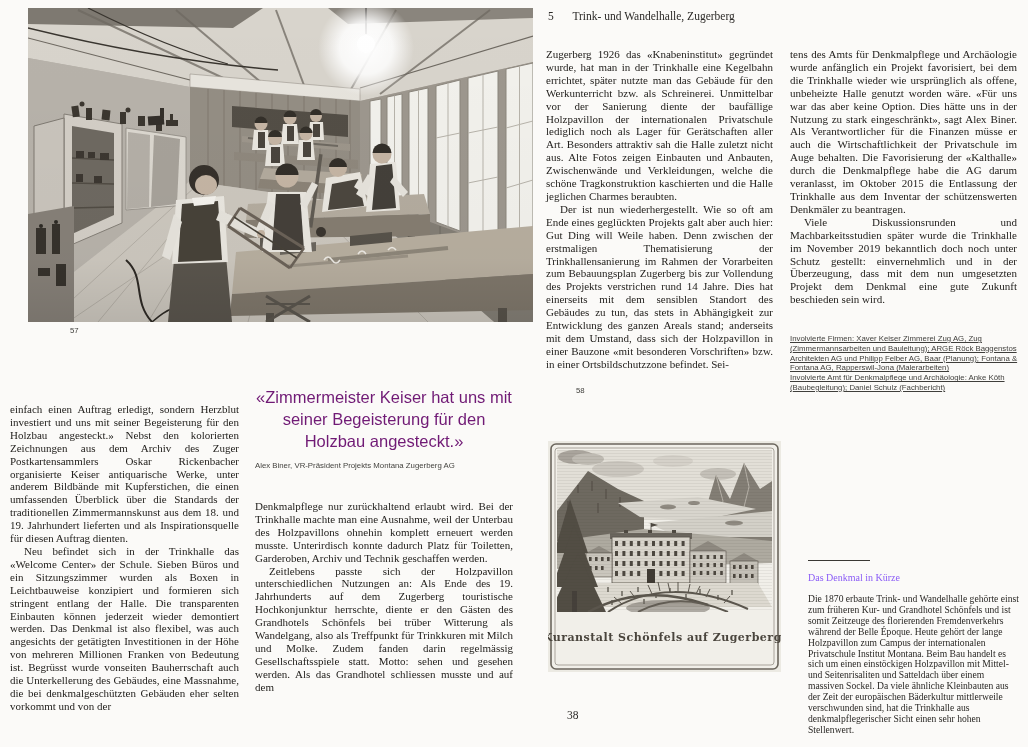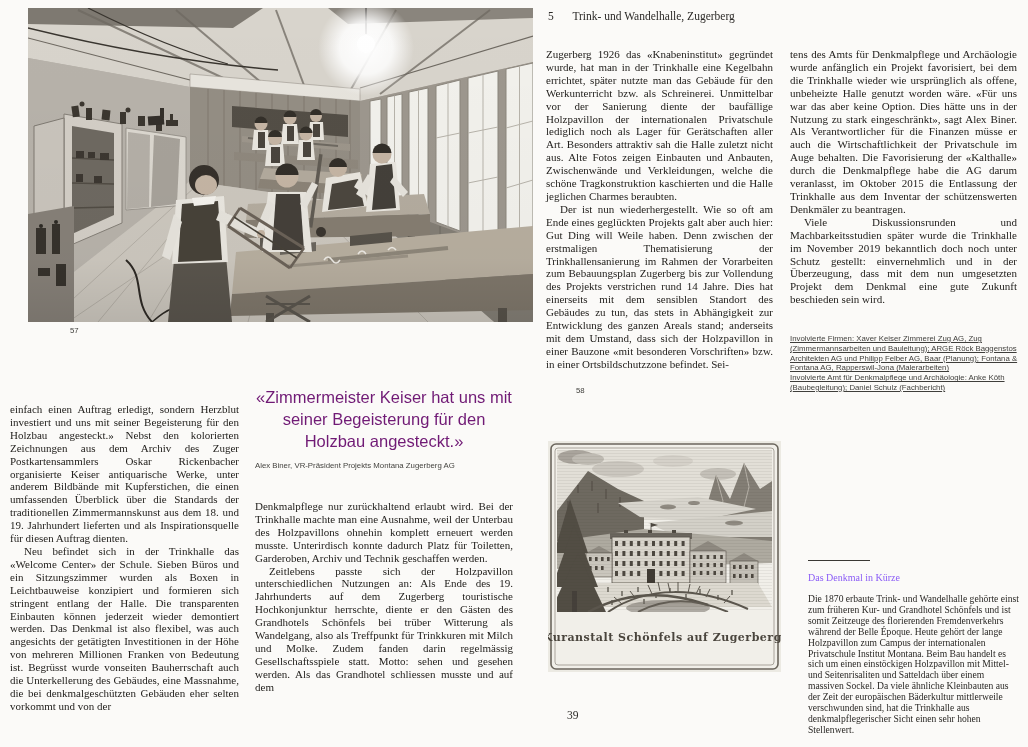--- a/index.html
+++ b/index.html
@@ -514,13 +514,13 @@
   <p>Involvierte Firmen: Xaver Keiser Zimmerei Zug AG, Zug (Zimmermannsarbeiten und Bauleitung); ARGE Röck Baggenstos Architekten AG und Philipp Felber AG, Baar (Planung); Fontana &amp; Fontana AG, Rapperswil-Jona (Malerarbeiten)</p>
   <p>Involvierte Amt für Denkmalpflege und Archäologie: Anke Köth (Baubegleitung); Daniel Schulz (Fachbericht)</p>
 </div>
 
 <aside class="abs sidebar">
   <div class="rule"></div>
   <h3>Das Denkmal in Kürze</h3>
   <p class="sb-text">Die 1870 erbaute Trink- und Wandelhalle gehörte einst zum früheren Kur- und Grandhotel Schönfels und ist somit Zeitzeuge des florierenden Fremdenverkehrs während der Belle Époque. Heute gehört der lange Holzpavillon zum Campus der internationalen Privatschule Institut Montana. Beim Bau handelt es sich um einen einstöckigen Holzpavillon mit Mittel- und Seitenrisaliten und Satteldach über einem massiven Sockel. Da viele ähnliche Kleinbauten aus der Zeit der europäischen Bäderkultur mittlerweile verschwunden sind, hat die Trinkhalle aus denkmalpflegerischer Sicht einen sehr hohen Stellenwert.</p>
 </aside>
 
-<div class="abs page-number">39</div>
+<div class="abs page-number">38</div>
 
 </body></html>

